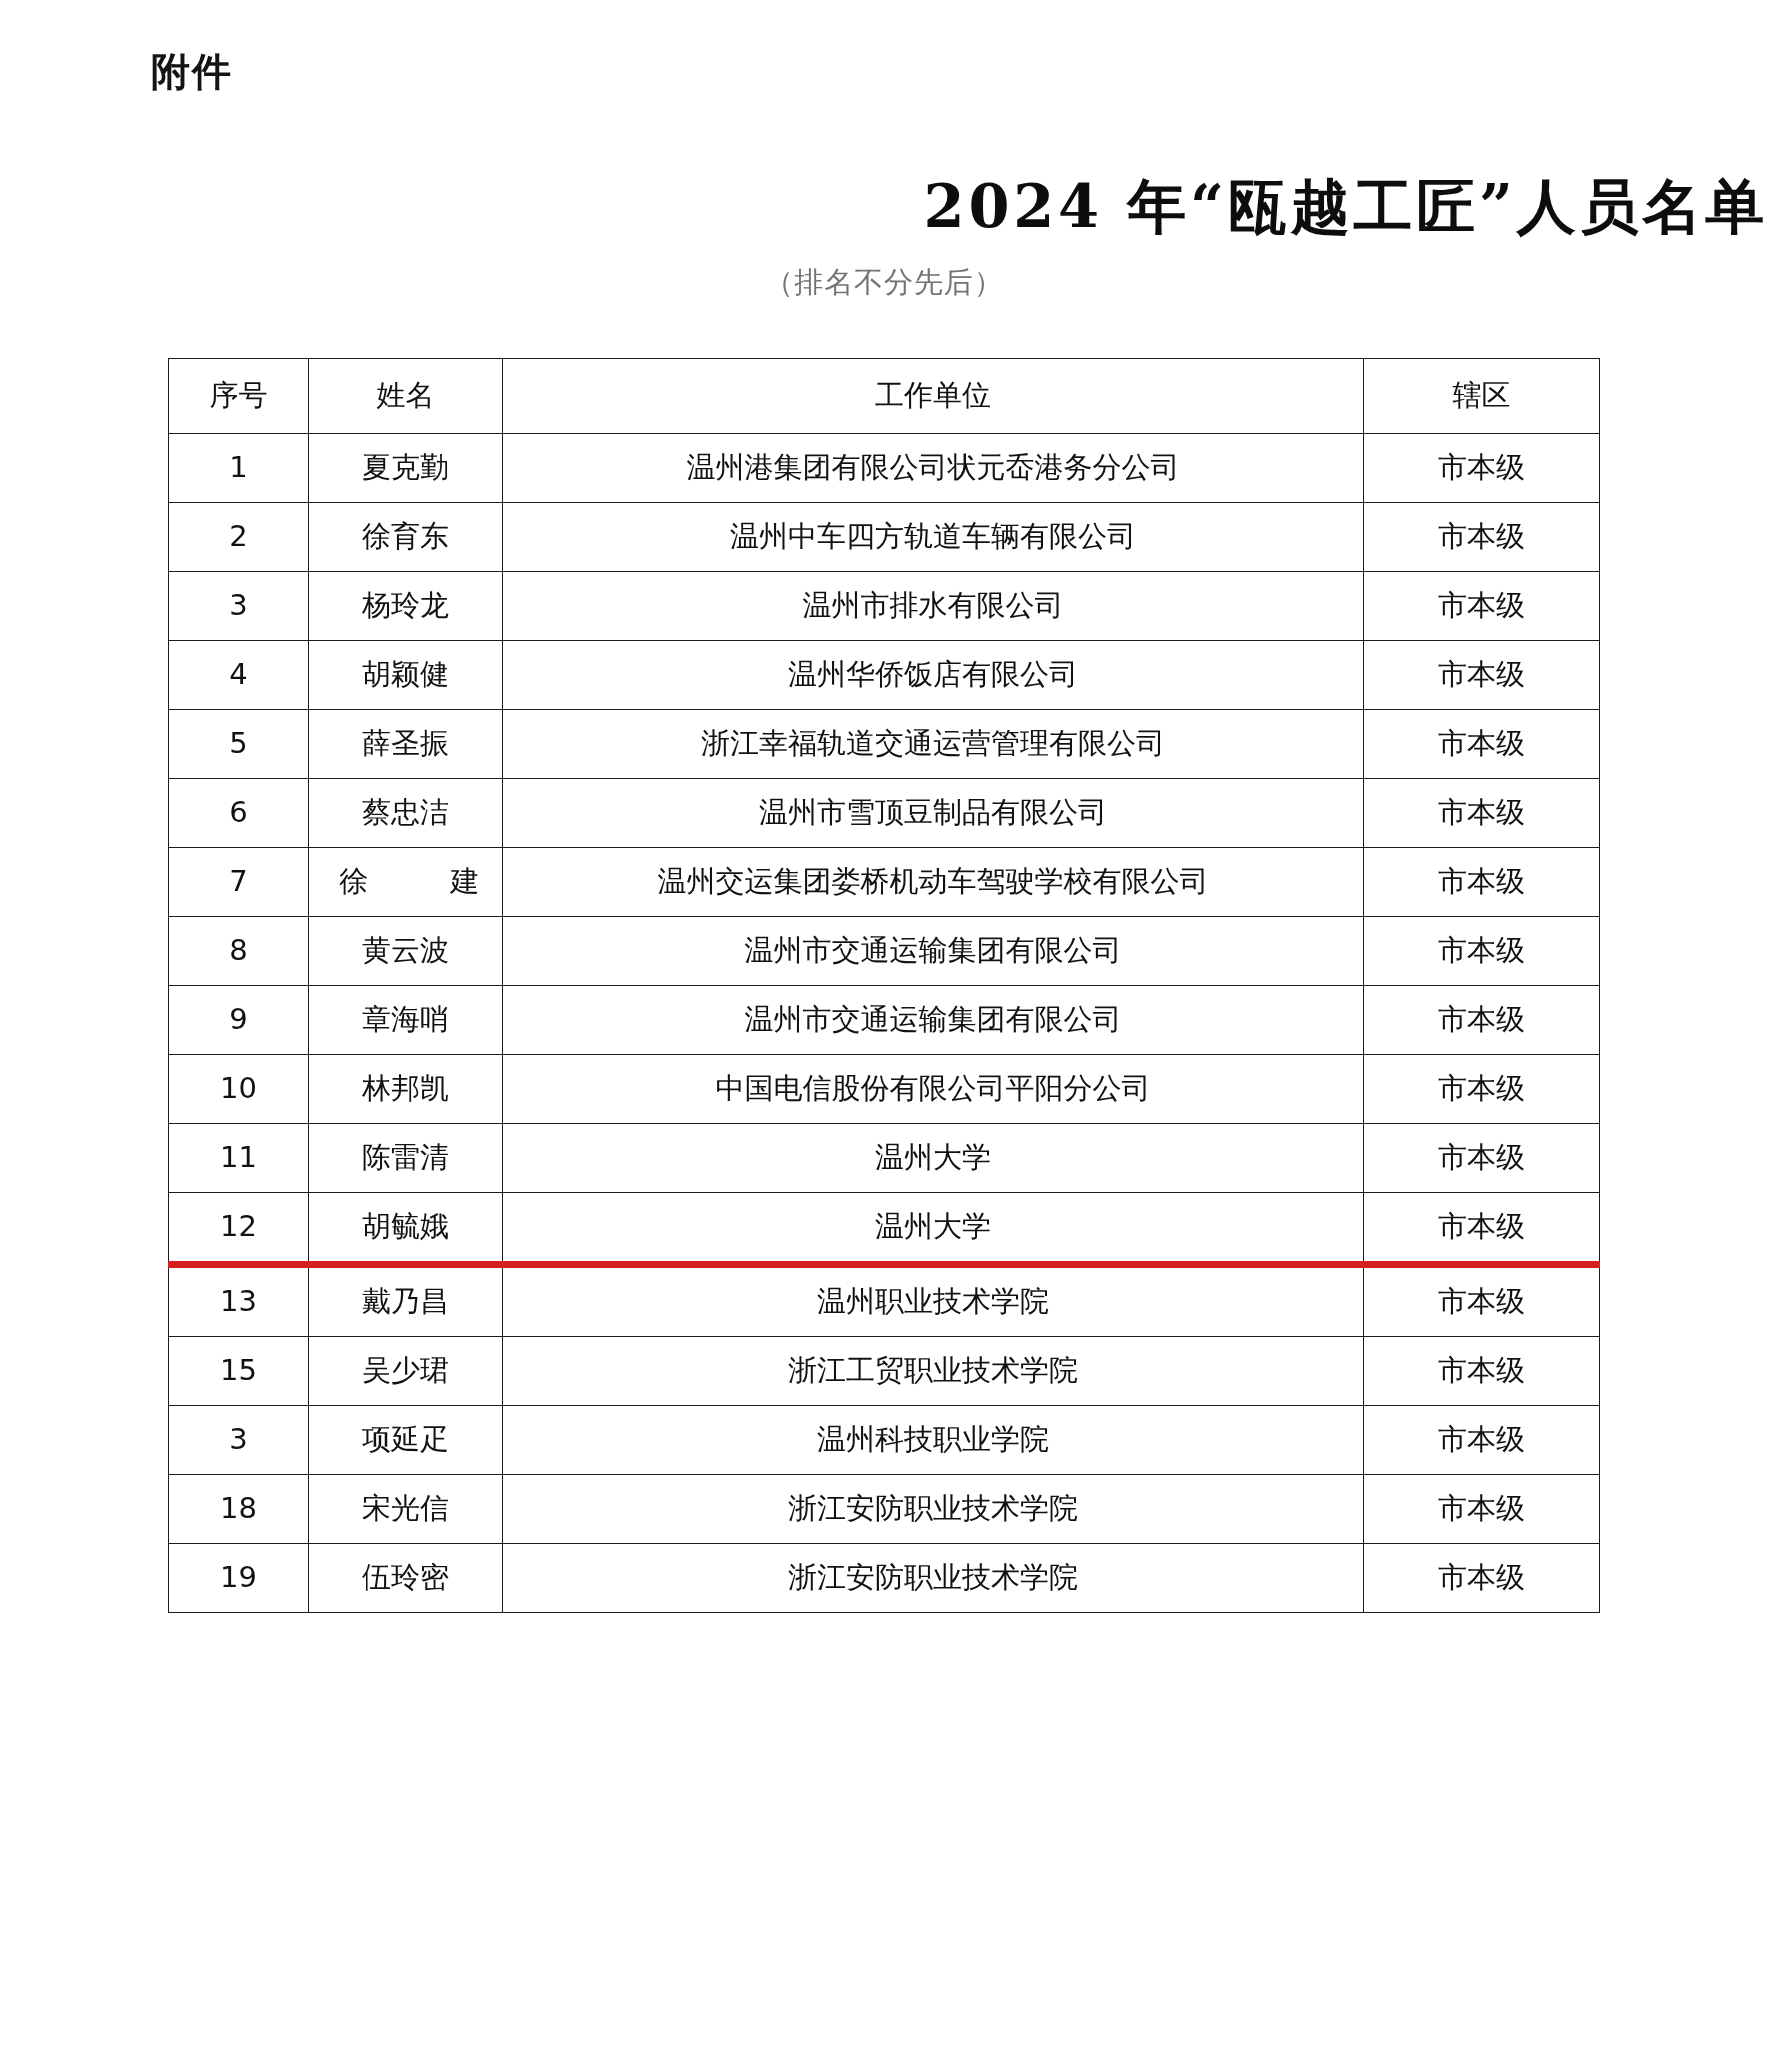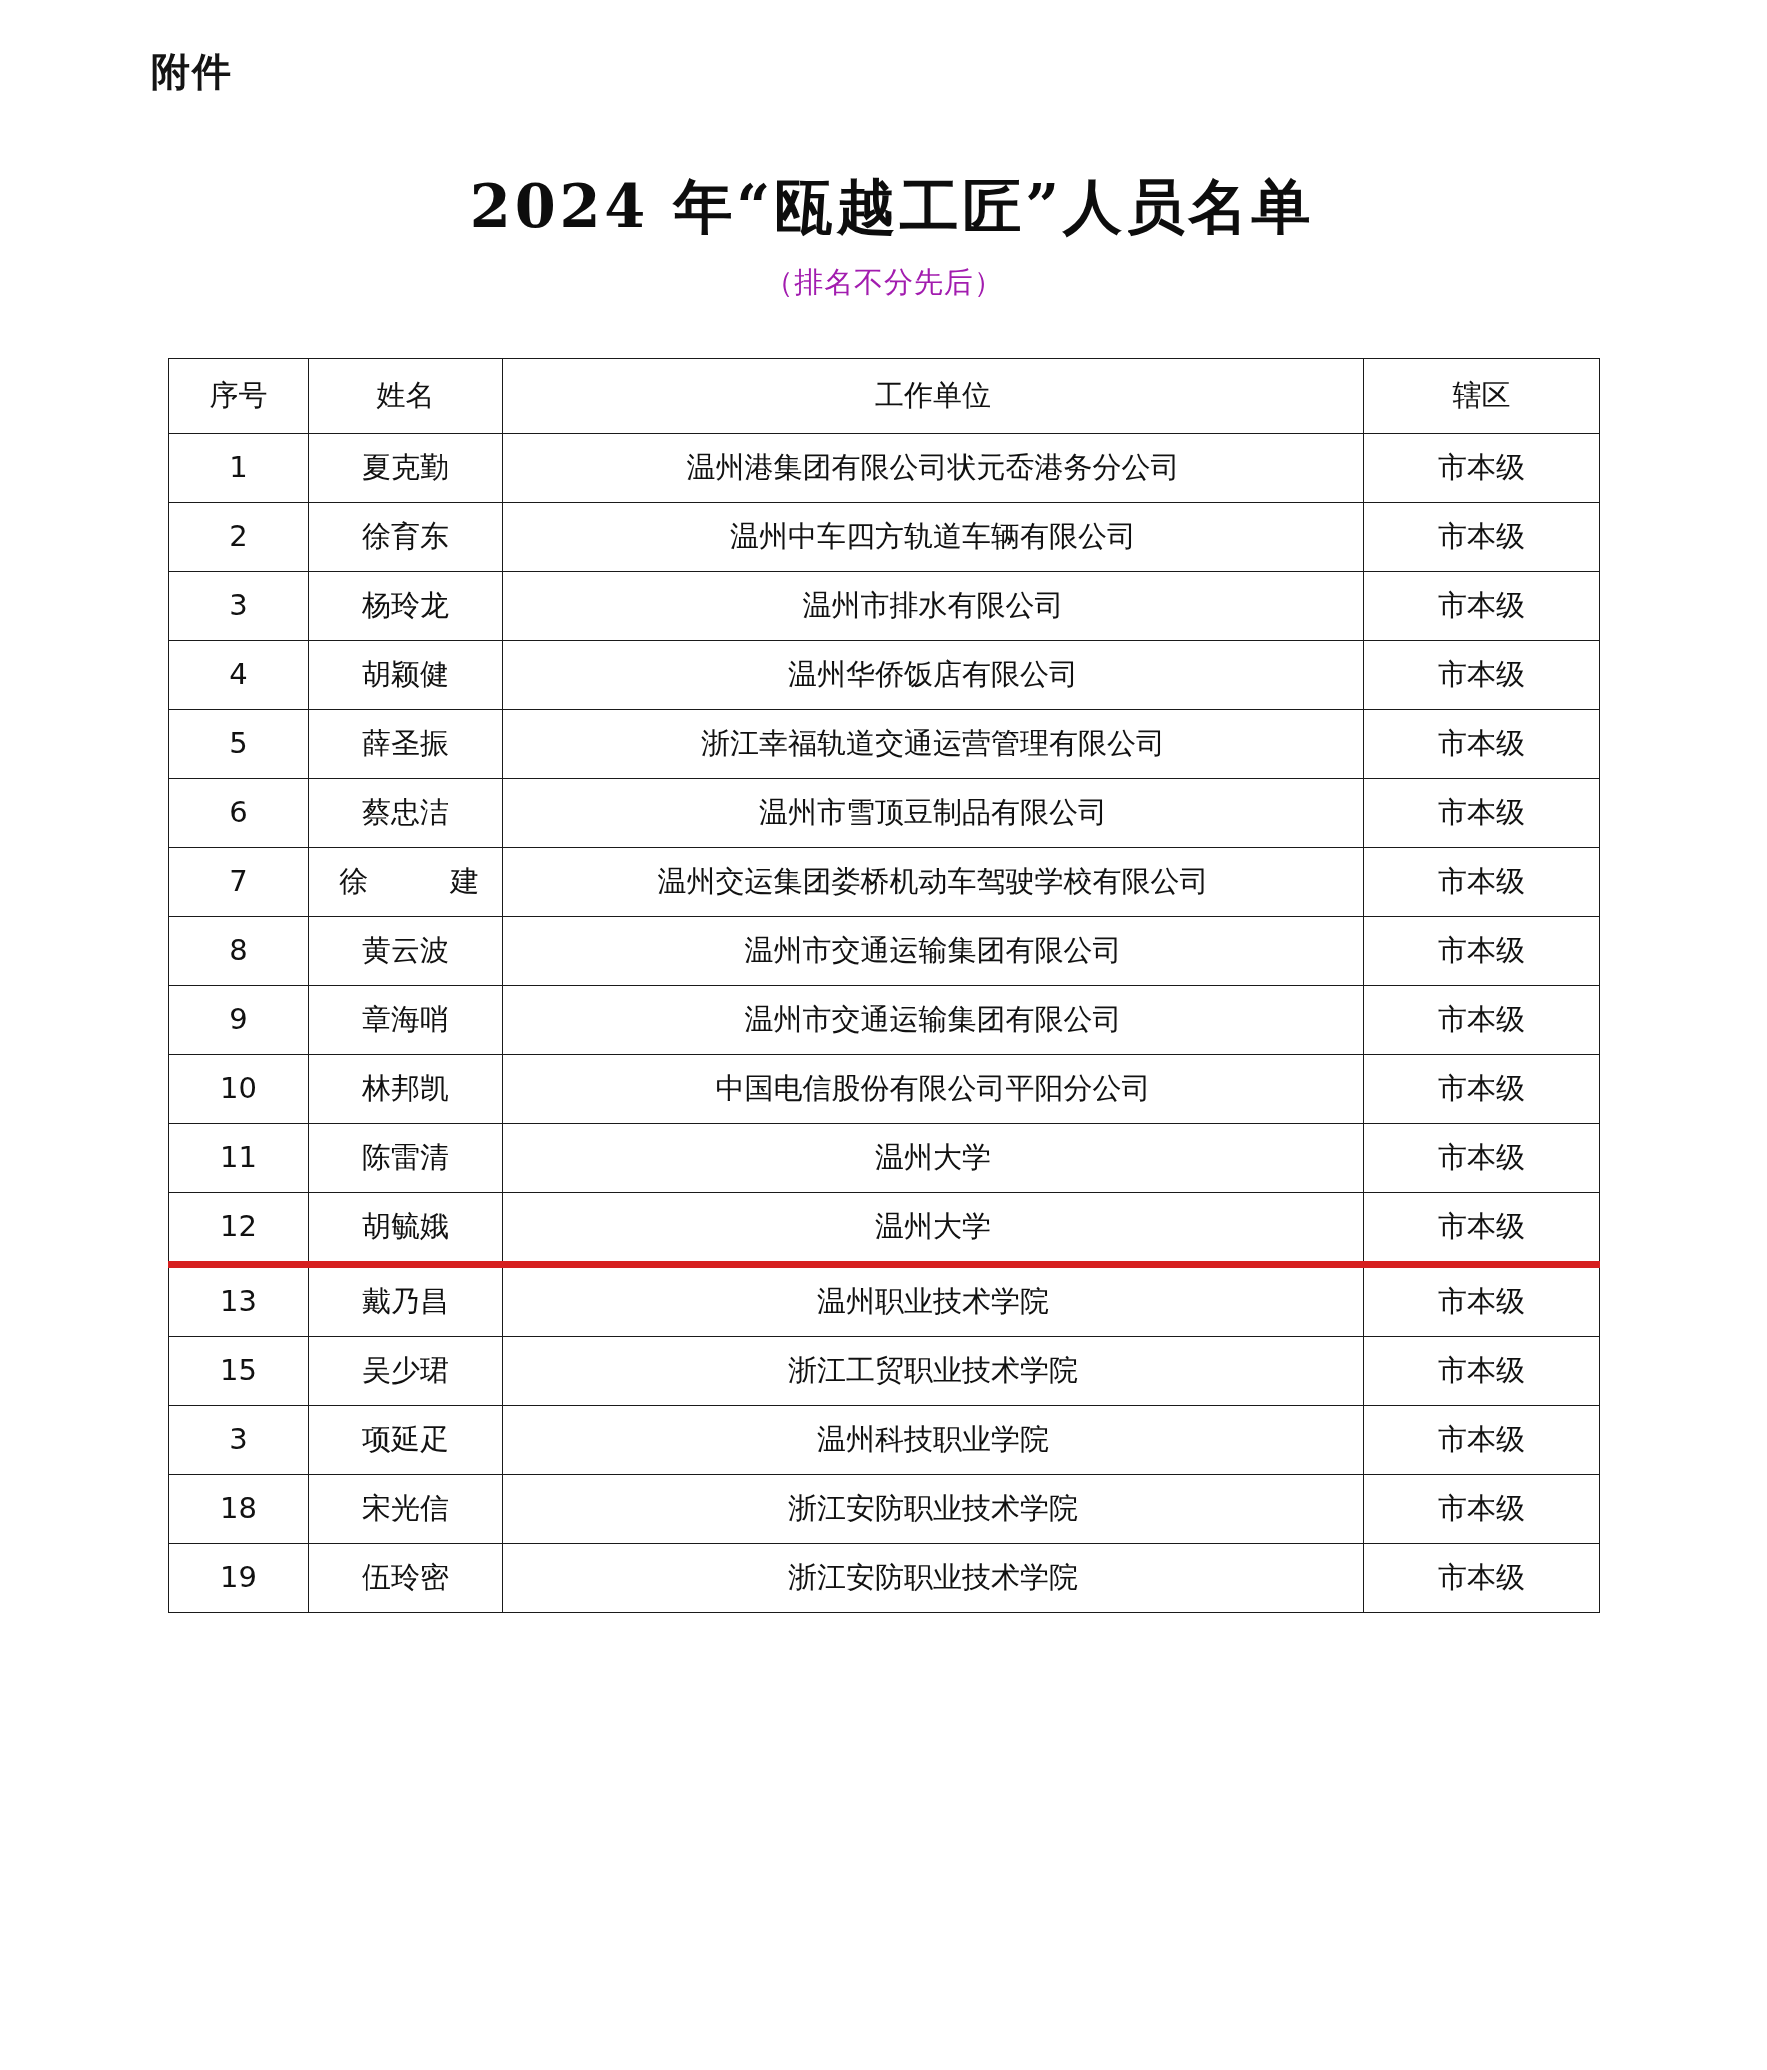--- a/index.html
+++ b/index.html
@@ -31,37 +31,37 @@
     font-weight: bold;
     letter-spacing: 1.9px;
     color: #141414;
     text-align: center;
   }
   .doc-title {
     position: absolute;
     left: 16px;
     right: 0;
     top: 168px;
-    text-align: center;
+    text-align: right;
     font-size: 59px;
     font-weight: bold;
     font-family: "DejaVu Serif", "Liberation Serif", serif;
     letter-spacing: 3.8px;
     color: #0d0d0d;
     white-space: nowrap;
   }
   .doc-subtitle {
     position: absolute;
     left: 0;
     right: 0;
     top: 263px;
     text-align: center;
     font-size: 29px;
     font-family: "DejaVu Sans", "Liberation Sans", sans-serif;
-    color: #a21caf;
+    color: #737373;
     letter-spacing: 0.9px;
   }
   table.list-table {
     position: absolute;
     left: 168px;
     top: 358px;
     width: 1431px;
     border-collapse: collapse;
     table-layout: fixed;
   }

